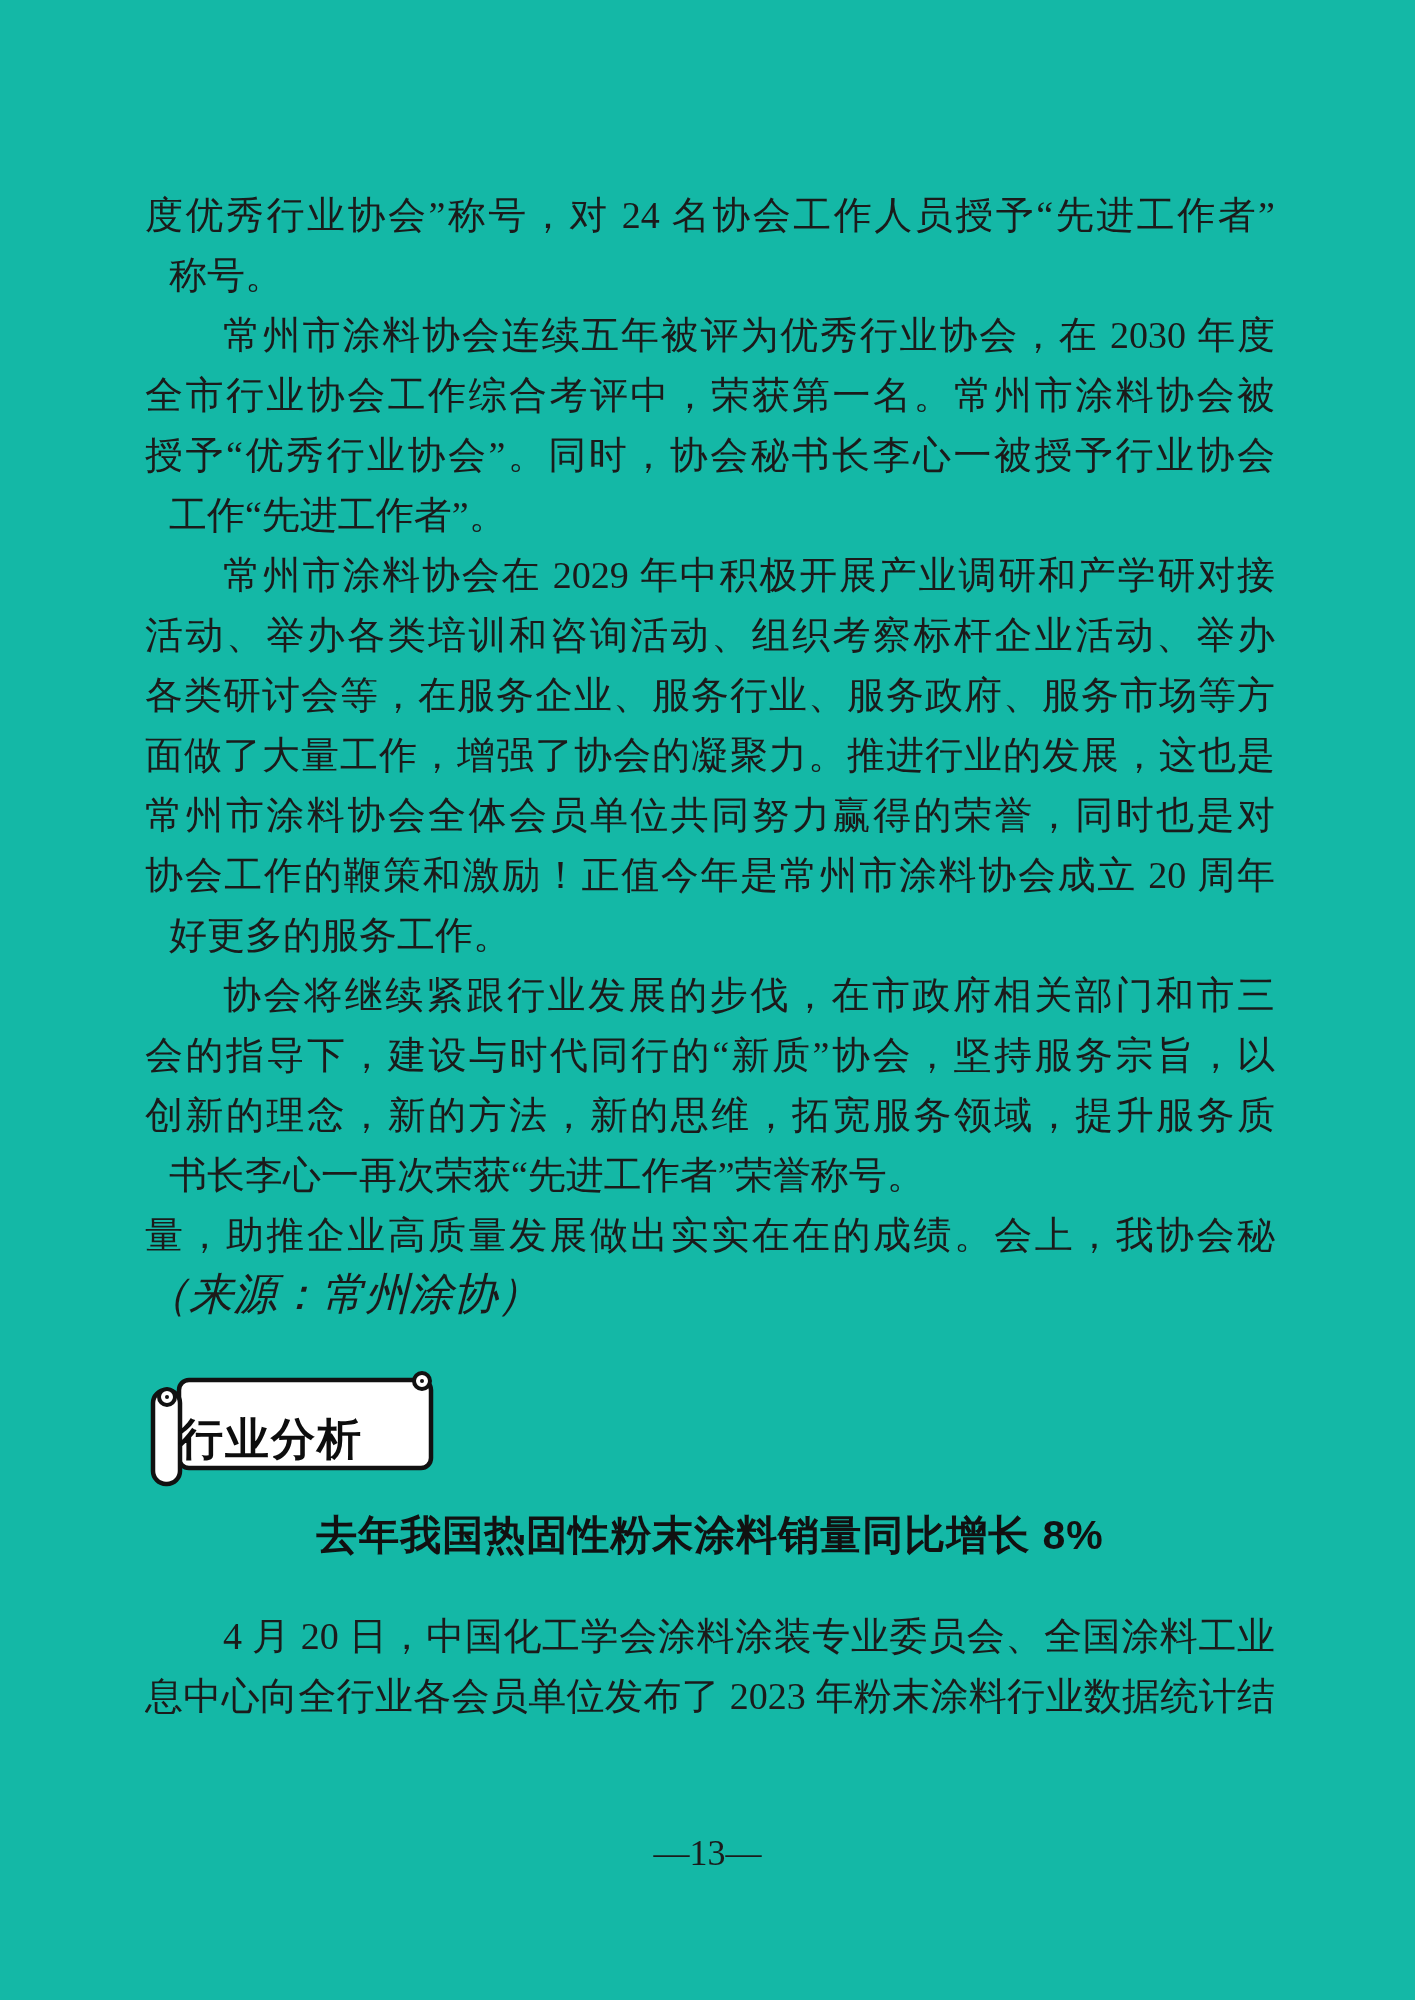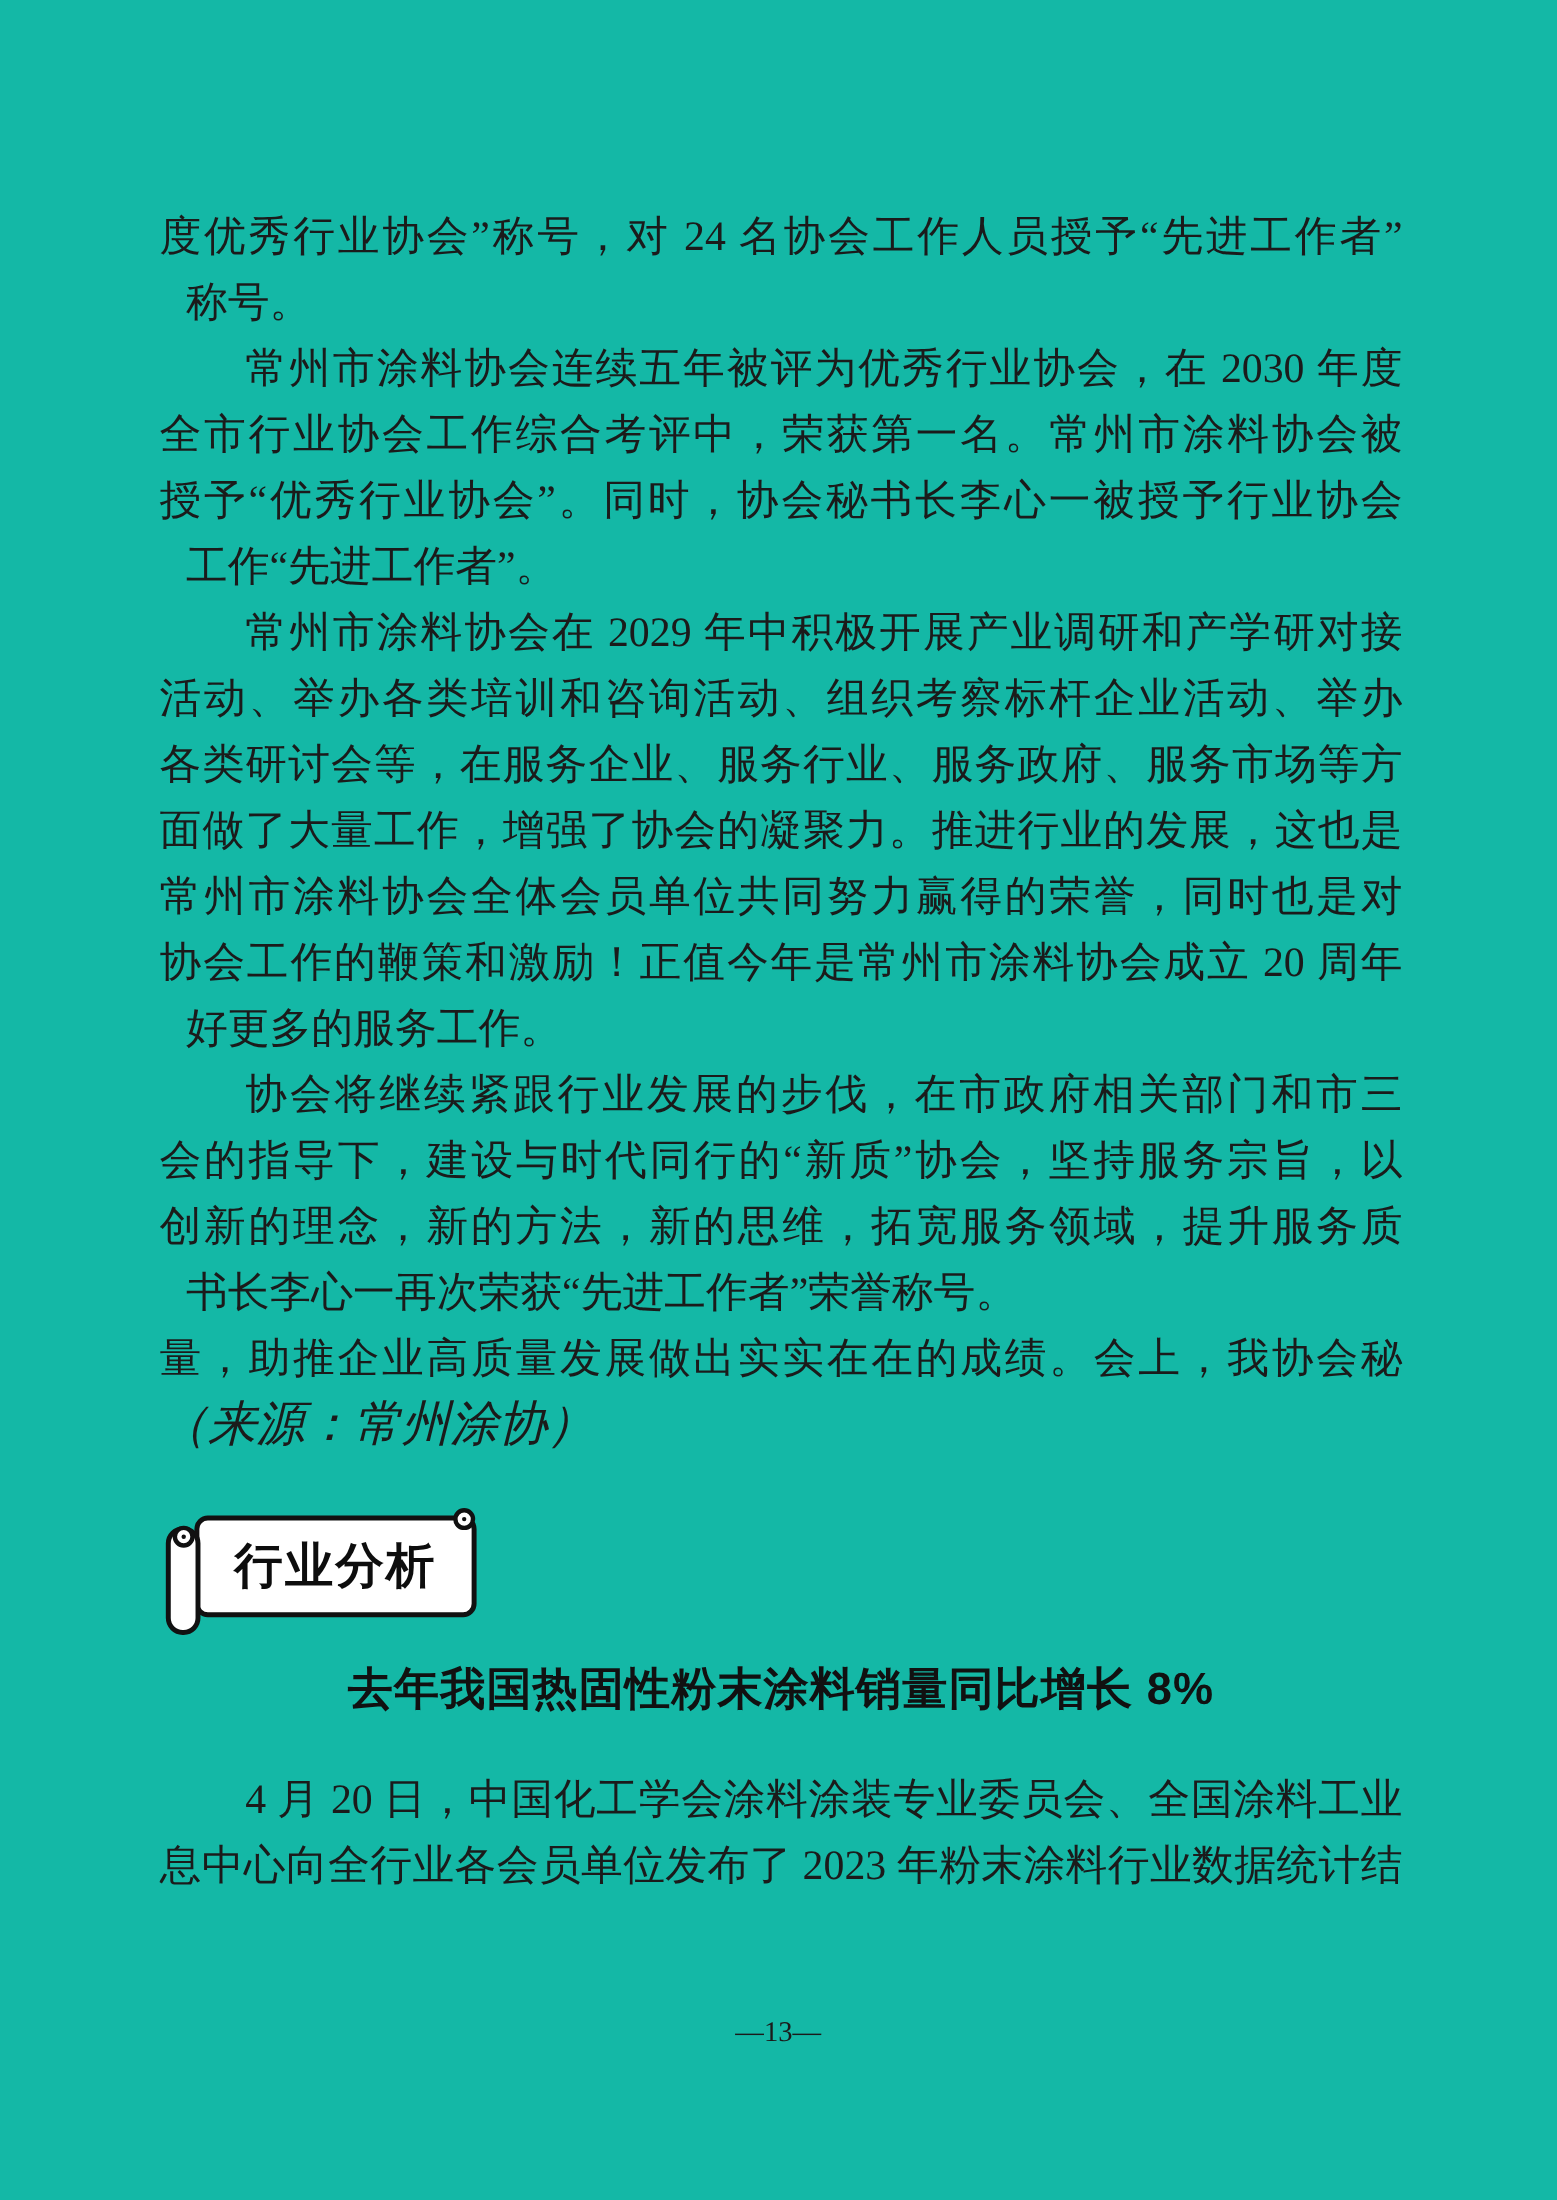--- a/index.html
+++ b/index.html
@@ -41,23 +41,22 @@
   .banner {
     position: relative;
     width: 300px;
     height: 118px;
     margin-top: 45px;
   }
   .banner svg { position: absolute; left: 0; top: 0; }
   .banner-label {
     position: absolute;
     left: 34px;
-    top: 24px;
+    top: 40px;
     width: 252px;
-    text-align: center;
     font-family: "Liberation Sans", "DejaVu Sans", sans-serif;
     font-weight: 800;
     font-size: 44px;
     color: #0d0d0d;
     letter-spacing: 2px;
   }
   .heading {
     margin-top: 18px;
     font-family: "Liberation Sans", "DejaVu Sans", sans-serif;
     font-weight: 800;
@@ -67,21 +66,21 @@
     color: #111111;
     letter-spacing: 1px;
   }
   .para-gap { margin-top: 42px; }
   .footer {
     position: absolute;
     left: 0;
     top: 1832px;
     width: 100%;
     text-align: center;
-    font-size: 26px;
+    font-size: 36px;
     color: #1b1b1b;
   }
 </style>
 </head>
 <body>
 
 <div class="page">
   <div class="content">
 
     <div>

